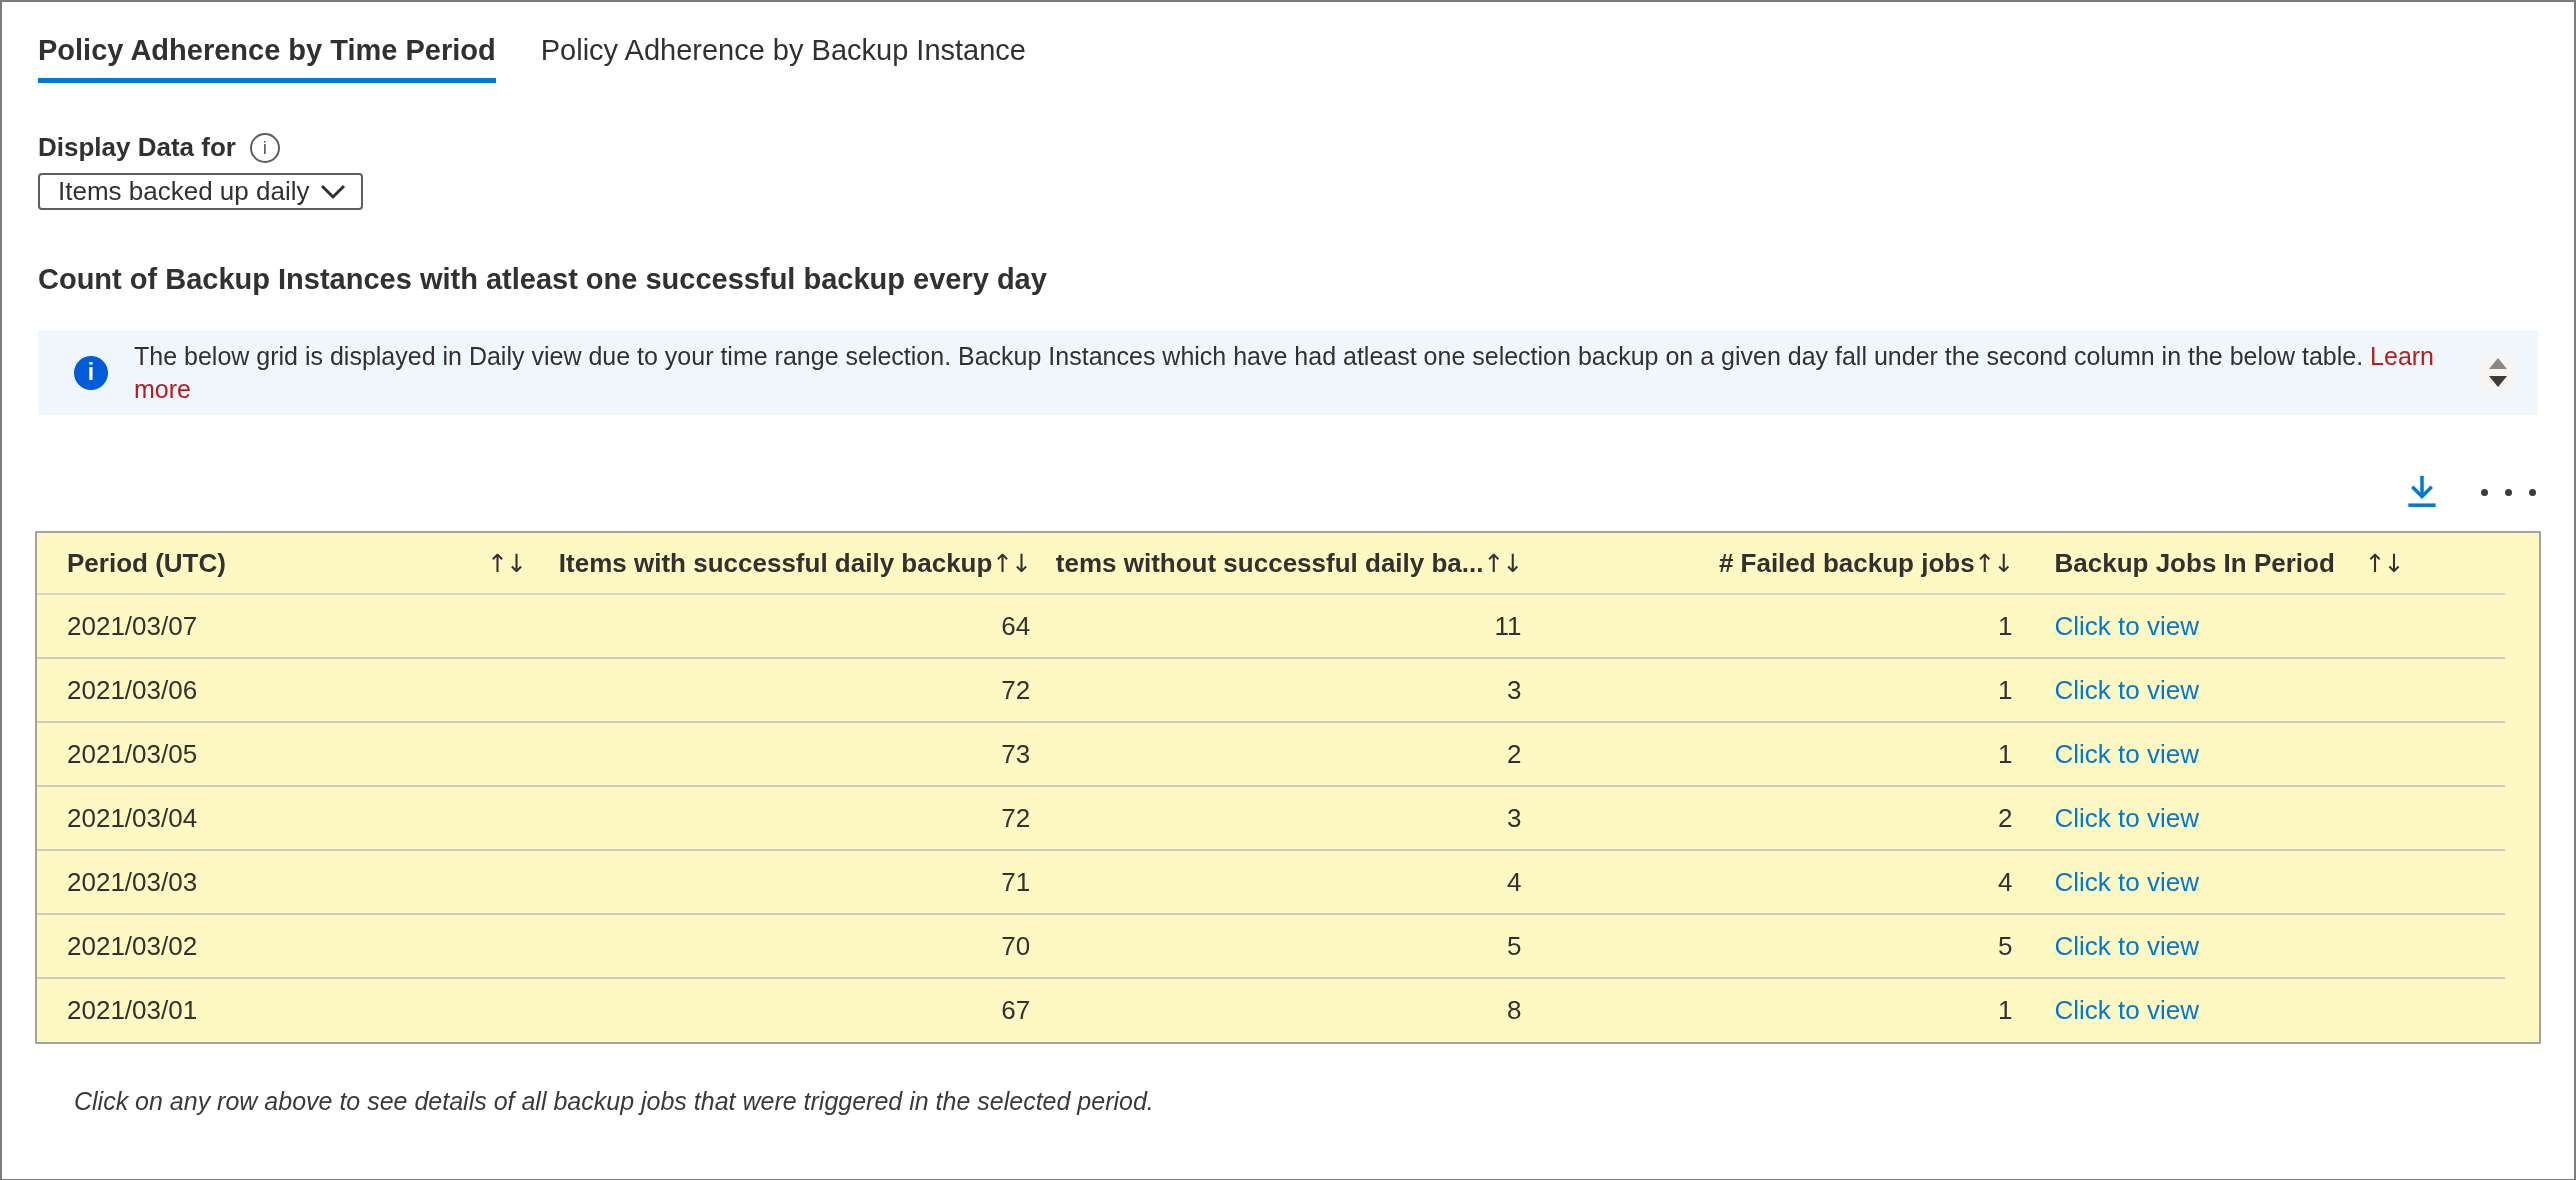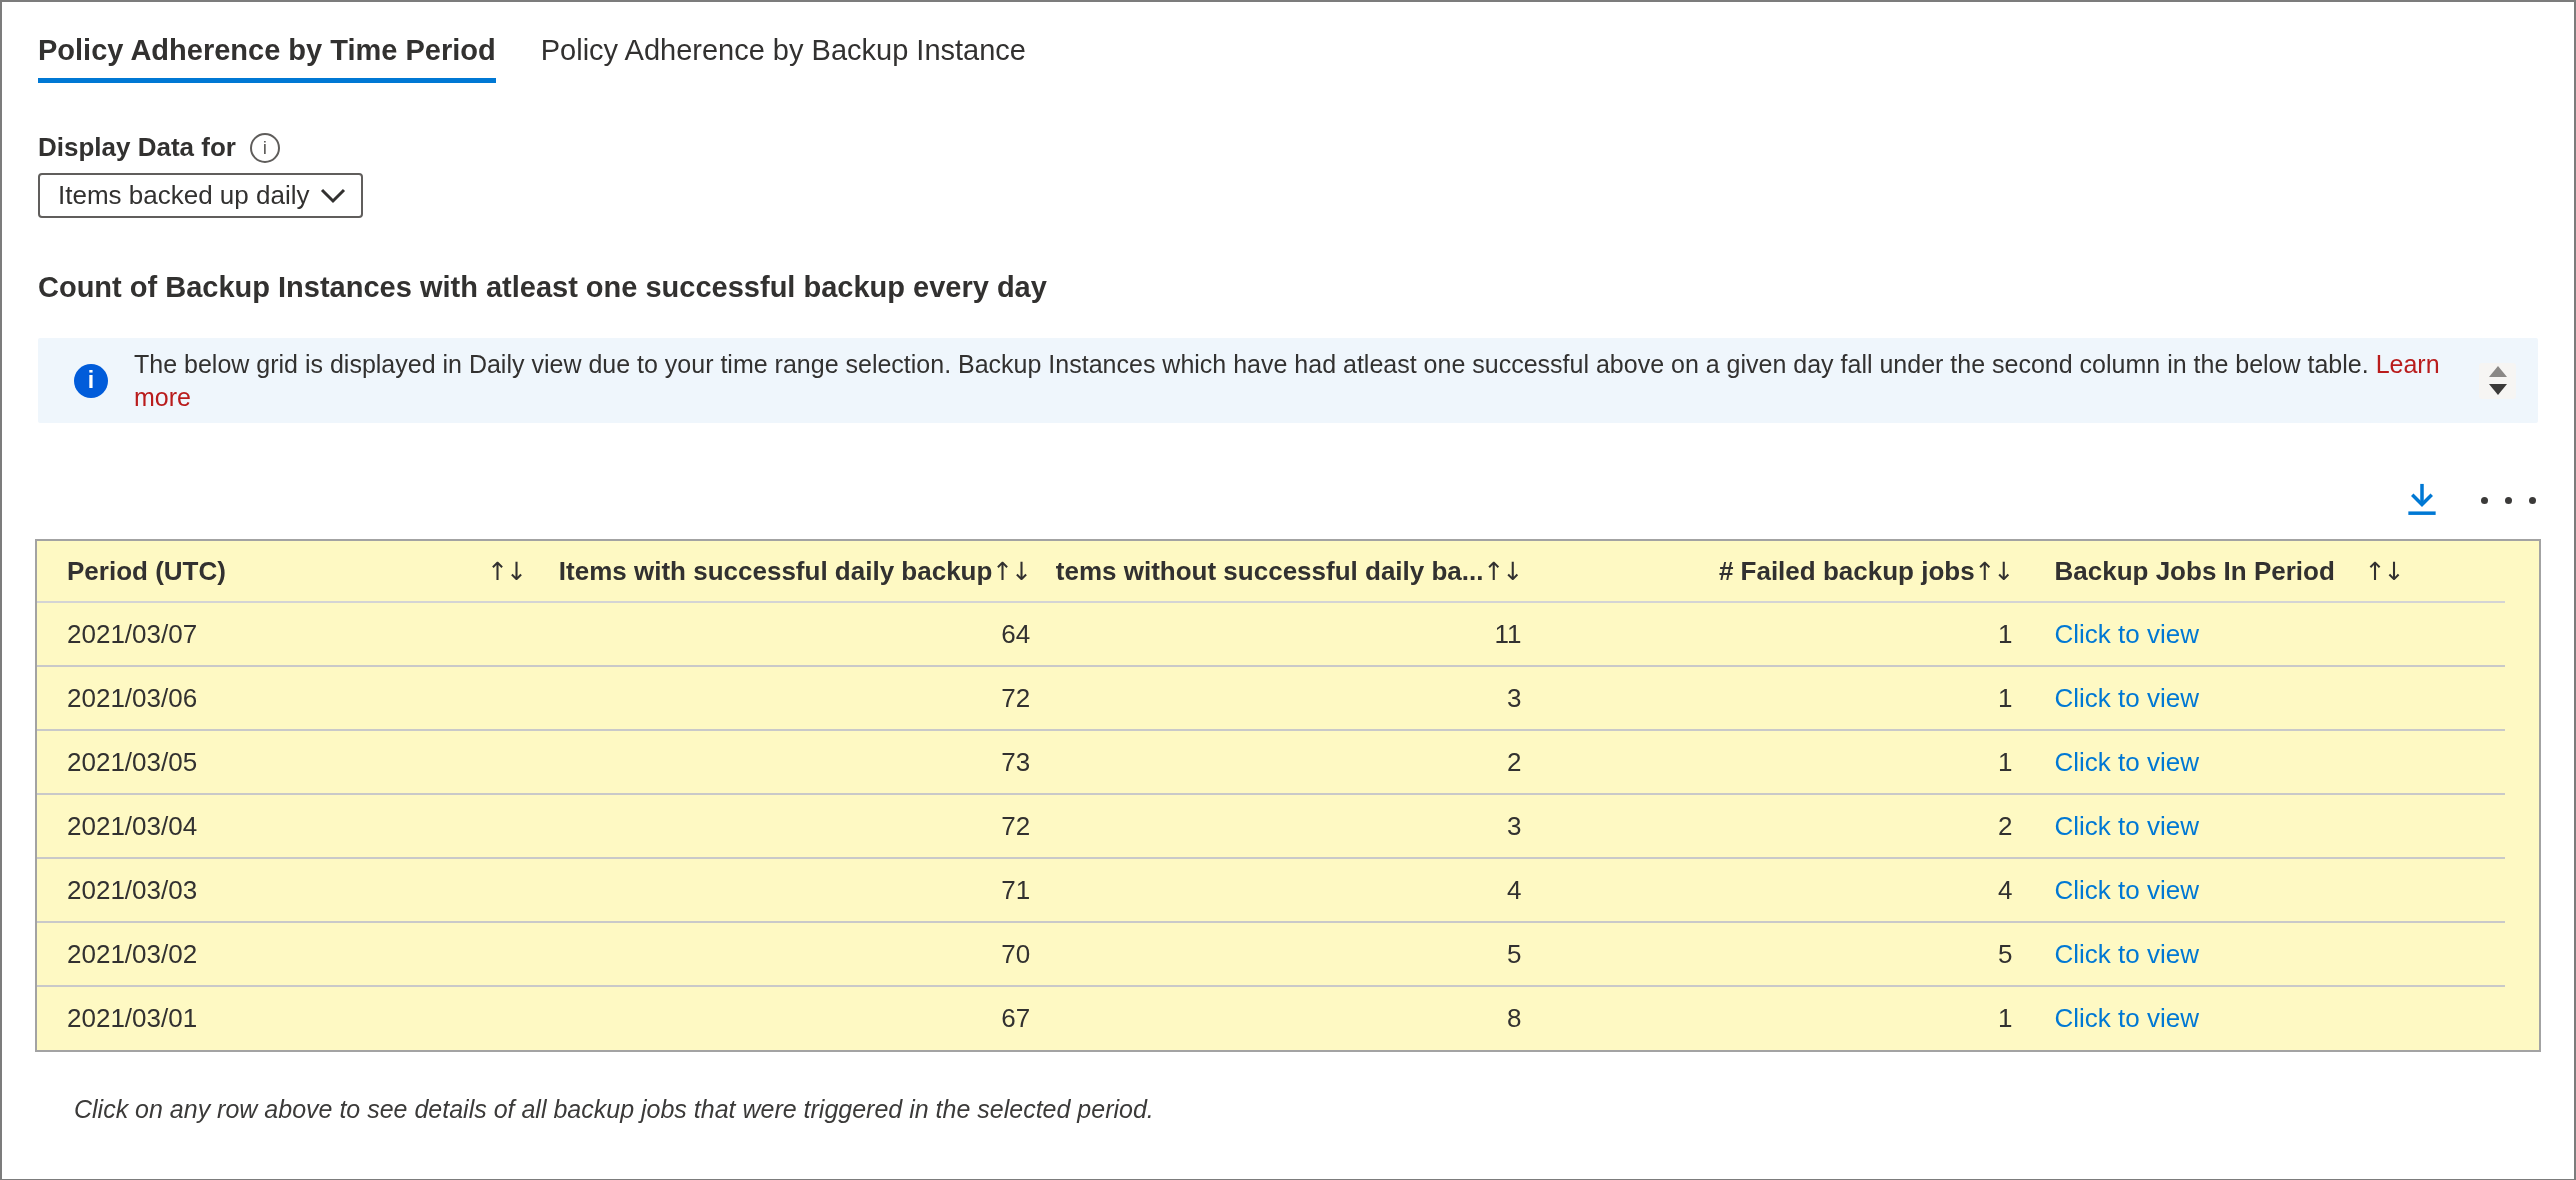--- a/index.html
+++ b/index.html
@@ -21,21 +21,21 @@
 
   
   .display-label-row { margin-top:49px; display:flex; align-items:center; gap:14px; }
   .display-label { font-size:26px; font-weight:600; }
   .info-icon {
     width:30px; height:30px; border:2px solid #5f5d5b; border-radius:50%;
     color:#5f5d5b; font-size:19px; line-height:1;
     display:flex; align-items:center; justify-content:center; cursor:pointer;
   }
   .dropdown {
-    margin-top:10px; width:325px; height:45px;
+    margin-top:10px; width:325px; height:37px;
     border:2px solid #605e5c; border-radius:4px; background:#fff;
     display:flex; align-items:center; justify-content:space-between;
     padding:0 14px 0 18px; font-size:26px; cursor:pointer;
   }
   .chevron-svg { flex:none; }
 
   
   .heading { margin-top:53px; font-size:29px; font-weight:600; }
 
   
@@ -105,21 +105,21 @@
     <span>Items backed up daily</span>
     <svg class="chevron-svg" width="28" height="18" viewBox="0 0 28 18">
       <polyline points="3,3 14,14 25,3" fill="none" stroke="#323130" stroke-width="3"></polyline>
     </svg>
   </div>
 
   <div class="heading">Count of Backup Instances with atleast one successful backup every day</div>
 
   <div class="banner">
     <span class="banner-icon">i</span>
-    <span class="banner-text"><span><span>The below grid is displayed in </span><b>Daily view</b><span> due to your time range selection. Backup Instances which have had </span><b>atleast one successful above</b><span> on a given day fall under the second column in the below table. </span></span><a class="banner-link">Learn more</a></span>
+    <span class="banner-text"><span><span>The below grid is displayed in </span><b>Daily view</b><span> due to your time range selection. Backup Instances which have had </span><b>atleast one selection backup</b><span> on a given day fall under the second column in the below table. </span></span><a class="banner-link">Learn more</a></span>
     <span class="stepper">
       <span class="tri-up"></span>
       <span class="tri-down"></span>
     </span>
   </div>
 
   <div class="toolbar">
     <span class="download-btn">
       <svg width="36" height="39" viewBox="0 0 36 40">
         <line x1="18" y1="3" x2="18" y2="23" stroke="#0078d4" stroke-width="3.6"></line>

